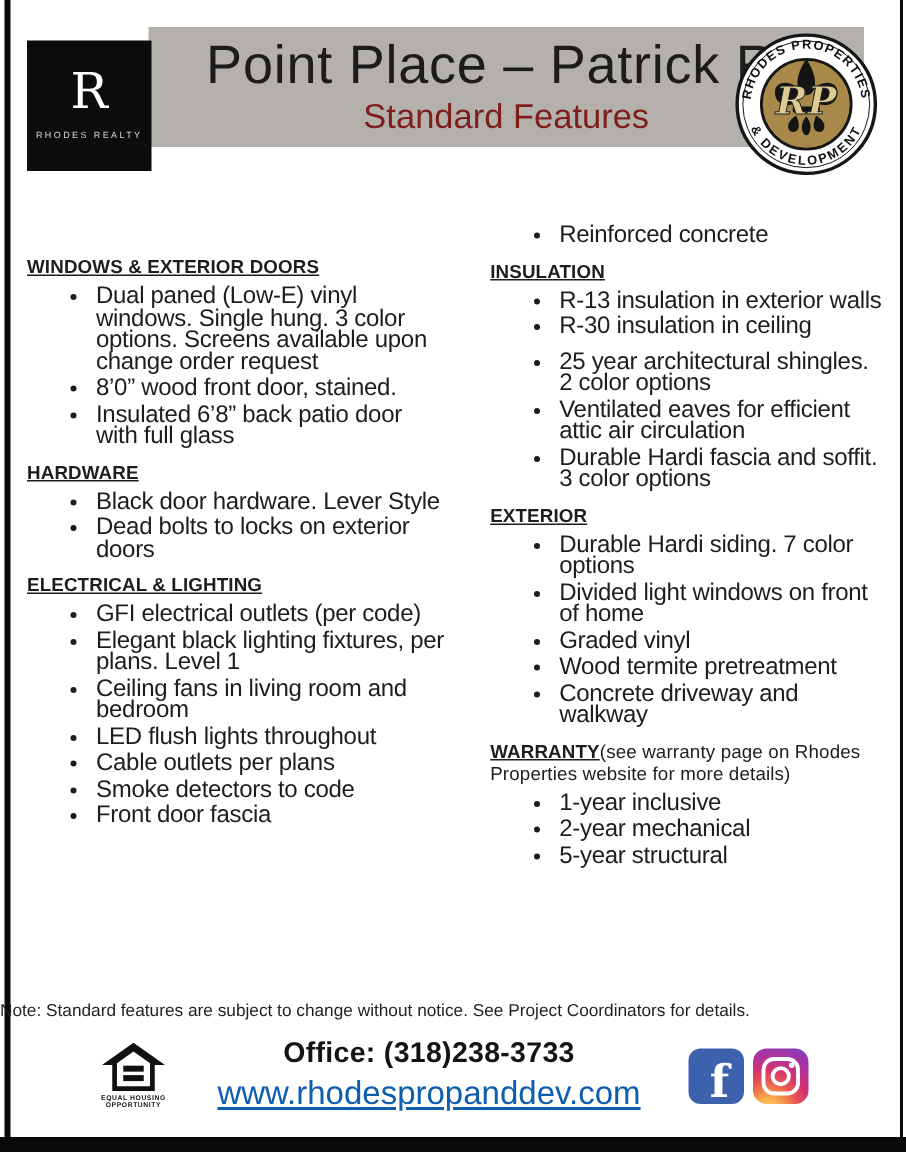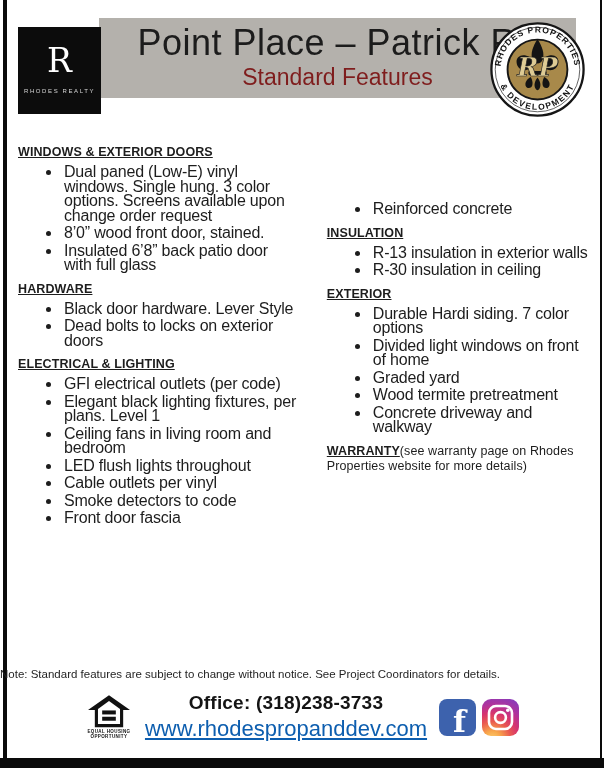--- a/index.html
+++ b/index.html
@@ -27,21 +27,21 @@
   .col-right{width:272px;}
   .feature-section{margin:0 0 9px 0;}
   .sec-h{font-size:12.5px;line-height:15px;font-weight:700;margin:0 0 4px 0;letter-spacing:.1px;}
   .sec-h .hu{text-decoration:underline;}
   .sec-h .hnote{font-weight:400;}
   .sec-list{margin:5px 0 0 0;padding:0 0 0 44px;}
   .sec-list li{font-size:16px;line-height:14.5px;letter-spacing:-.2px;margin:0 0 3px 0;padding-left:2px;}
 
   
   .note-line{position:absolute;left:0;top:668px;width:100%;text-align:left;font-size:11.5px;color:#1f1f1f;}
-  .contact-row{position:absolute;left:0;top:692px;width:100%;display:flex;justify-content:center;align-items:center;gap:12px;}
+  .contact-row{position:absolute;left:0;top:692px;width:100%;display:flex;justify-content:center;align-items:center;gap:32px;}
   .eho{display:flex;flex-direction:column;align-items:center;width:48px;}
   .eho-caption{font-size:4.5px;letter-spacing:.4px;color:#111;text-align:center;line-height:5.5px;margin-top:1px;font-weight:700;}
   .contact-text{text-align:center;}
   .office{font-size:19px;font-weight:700;color:#141414;letter-spacing:.2px;}
   .website{font-size:22px;color:#0d5eaf;text-decoration:underline;display:inline-block;margin-top:2px;}
   .socials{display:flex;gap:6px;align-items:flex-start;}
   .fb-icon{width:37px;height:37px;border-radius:8px;background:#3d62ad;color:#fff;
     font-family:"DejaVu Serif",serif;font-weight:700;font-size:30px;line-height:37px;
     text-align:center;overflow:hidden;}
   .fb-icon span{position:relative;top:4px;left:2px;}
@@ -112,53 +112,63 @@
             <li>Dead bolts to locks on exterior doors</li>
           </ul>
         </section>
         <section class="feature-section">
           <h3 class="sec-h"><span class="hu">ELECTRICAL &amp; LIGHTING</span></h3>
           <ul class="sec-list">
             <li>GFI electrical outlets (per code)</li>
             <li>Elegant black lighting fixtures, per plans. Level 1</li>
             <li>Ceiling fans in living room and bedroom</li>
             <li>LED flush lights throughout</li>
-            <li>Cable outlets per vinyl</li>
+            <li>Cable outlets per plans</li>
             <li>Smoke detectors to code</li>
             <li>Front door fascia</li>
           </ul>
         </section>
       </div>
     <div class="col-right" id="col-right">
         <section class="feature-section">
           <ul class="sec-list">
             <li>Reinforced concrete</li>
           </ul>
         </section>
         <section class="feature-section">
           <h3 class="sec-h"><span class="hu">INSULATION</span></h3>
           <ul class="sec-list">
             <li>R-13 insulation in exterior walls</li>
             <li>R-30 insulation in ceiling</li>
           </ul>
         </section>
         <section class="feature-section">
+          <ul class="sec-list">
+            <li>25 year architectural shingles. 2 color options</li>
+            <li>Ventilated eaves for efficient attic air circulation</li>
+            <li>Durable Hardi fascia and soffit. 3 color options</li>
+          </ul>
         </section>
         <section class="feature-section">
           <h3 class="sec-h"><span class="hu">EXTERIOR</span></h3>
           <ul class="sec-list">
             <li>Durable Hardi siding. 7 color options</li>
             <li>Divided light windows on front of home</li>
-            <li>Graded yard</li>
+            <li>Graded vinyl</li>
             <li>Wood termite pretreatment</li>
             <li>Concrete driveway and walkway</li>
           </ul>
         </section>
         <section class="feature-section">
           <h3 class="sec-h"><span class="hu">WARRANTY</span><span class="hnote">(see warranty page on Rhodes Properties website for more details)</span></h3>
+          <ul class="sec-list">
+            <li>1-year inclusive</li>
+            <li>2-year mechanical</li>
+            <li>5-year structural</li>
+          </ul>
         </section>
       </div>
   </div>
 
   <div class="note-line">Note: Standard features are subject to change without notice. See Project Coordinators for details.</div>
 
   <div class="contact-row">
     <div class="eho">
       <svg viewBox="0 0 40 31" width="42" height="33">
         <path fill="#111111" d="M20 0 L0 14 L6.5 14 L6.5 30.5 L33.5 30.5 L33.5 14 L40 14 Z"></path>

